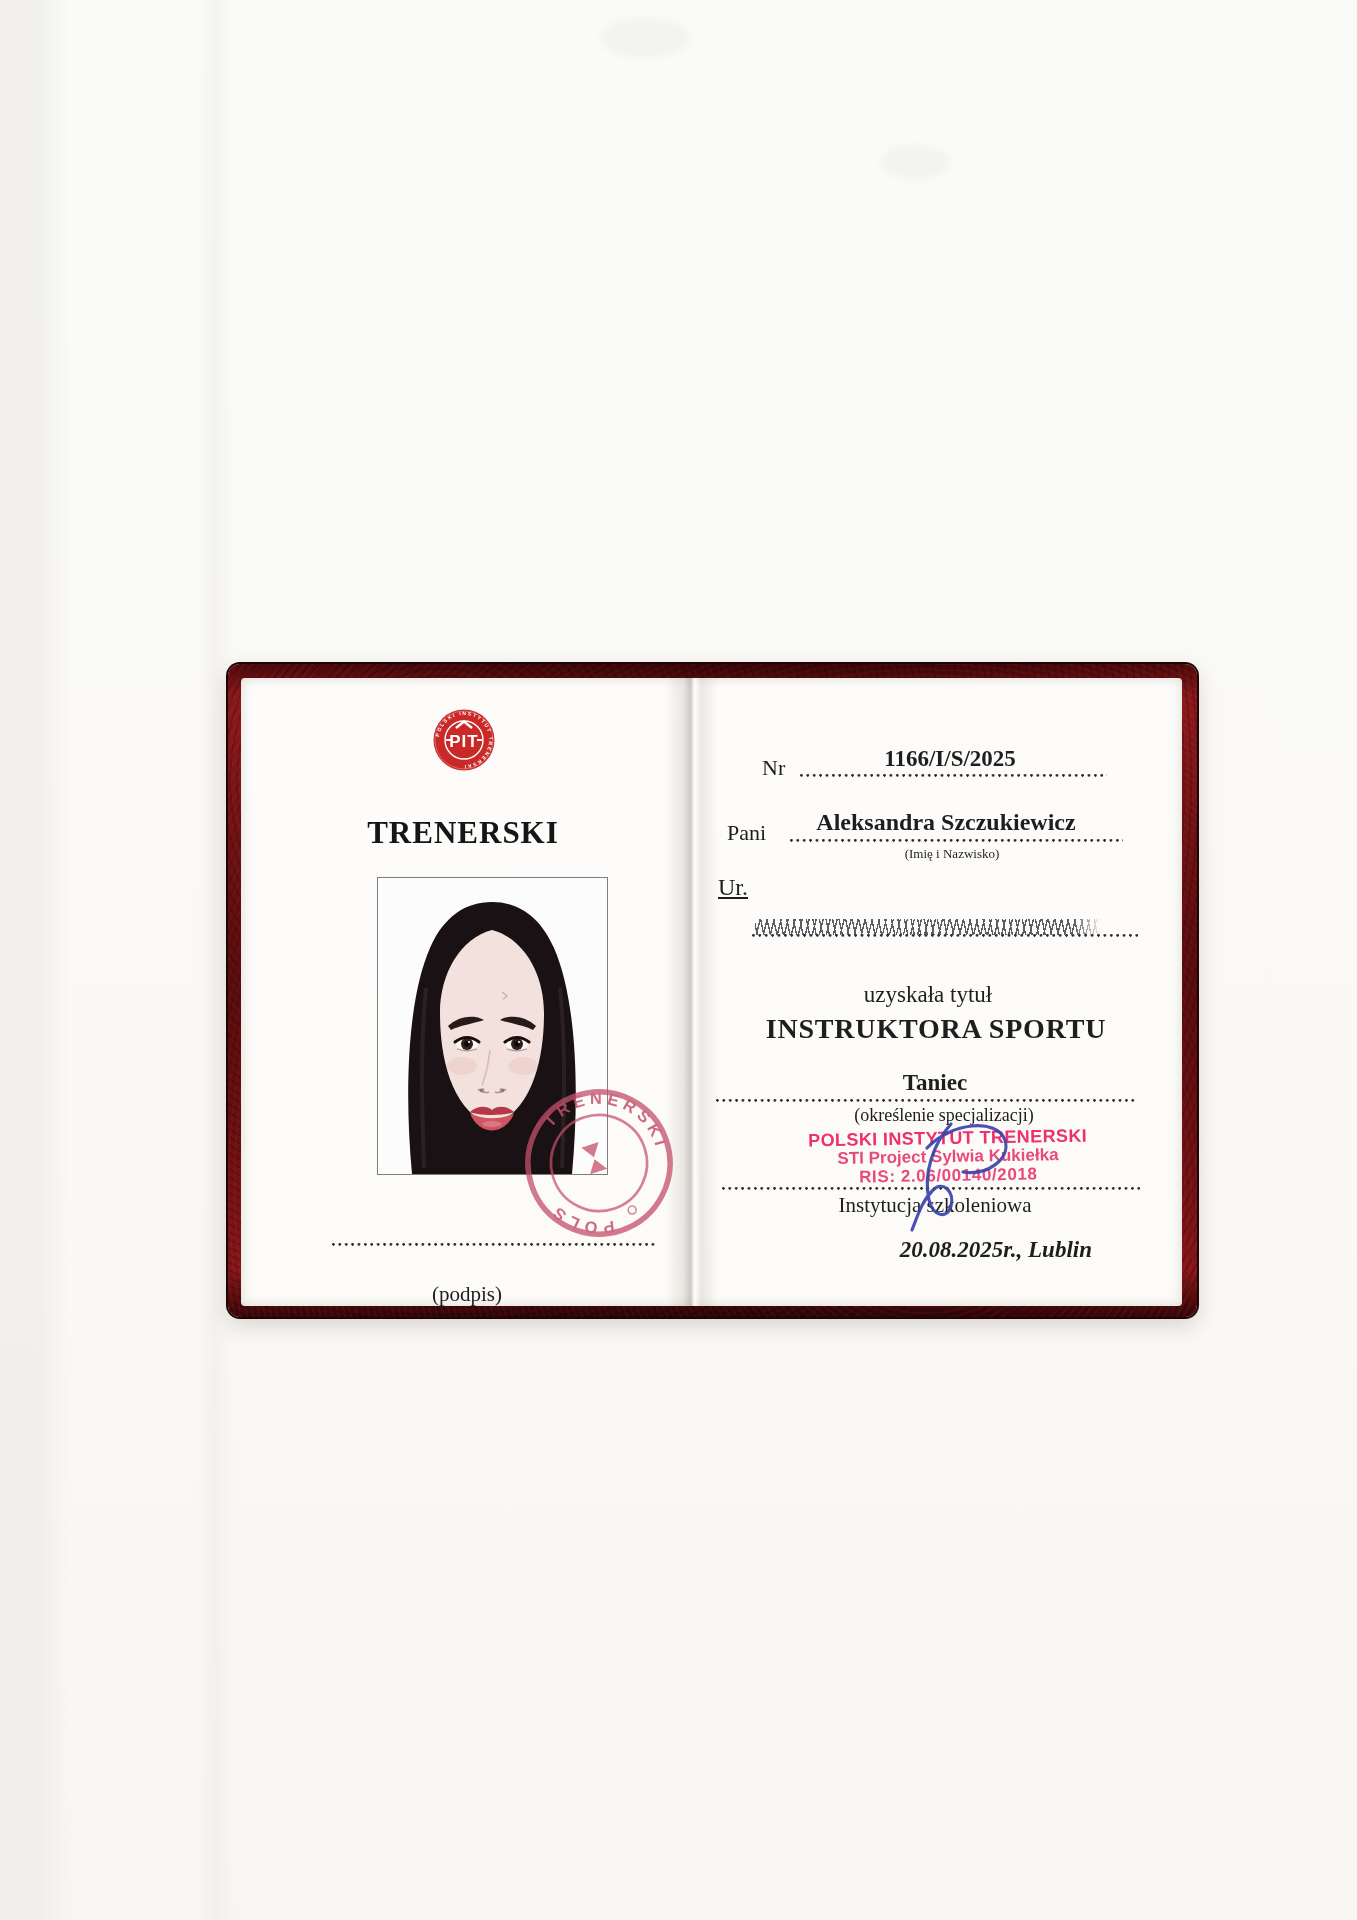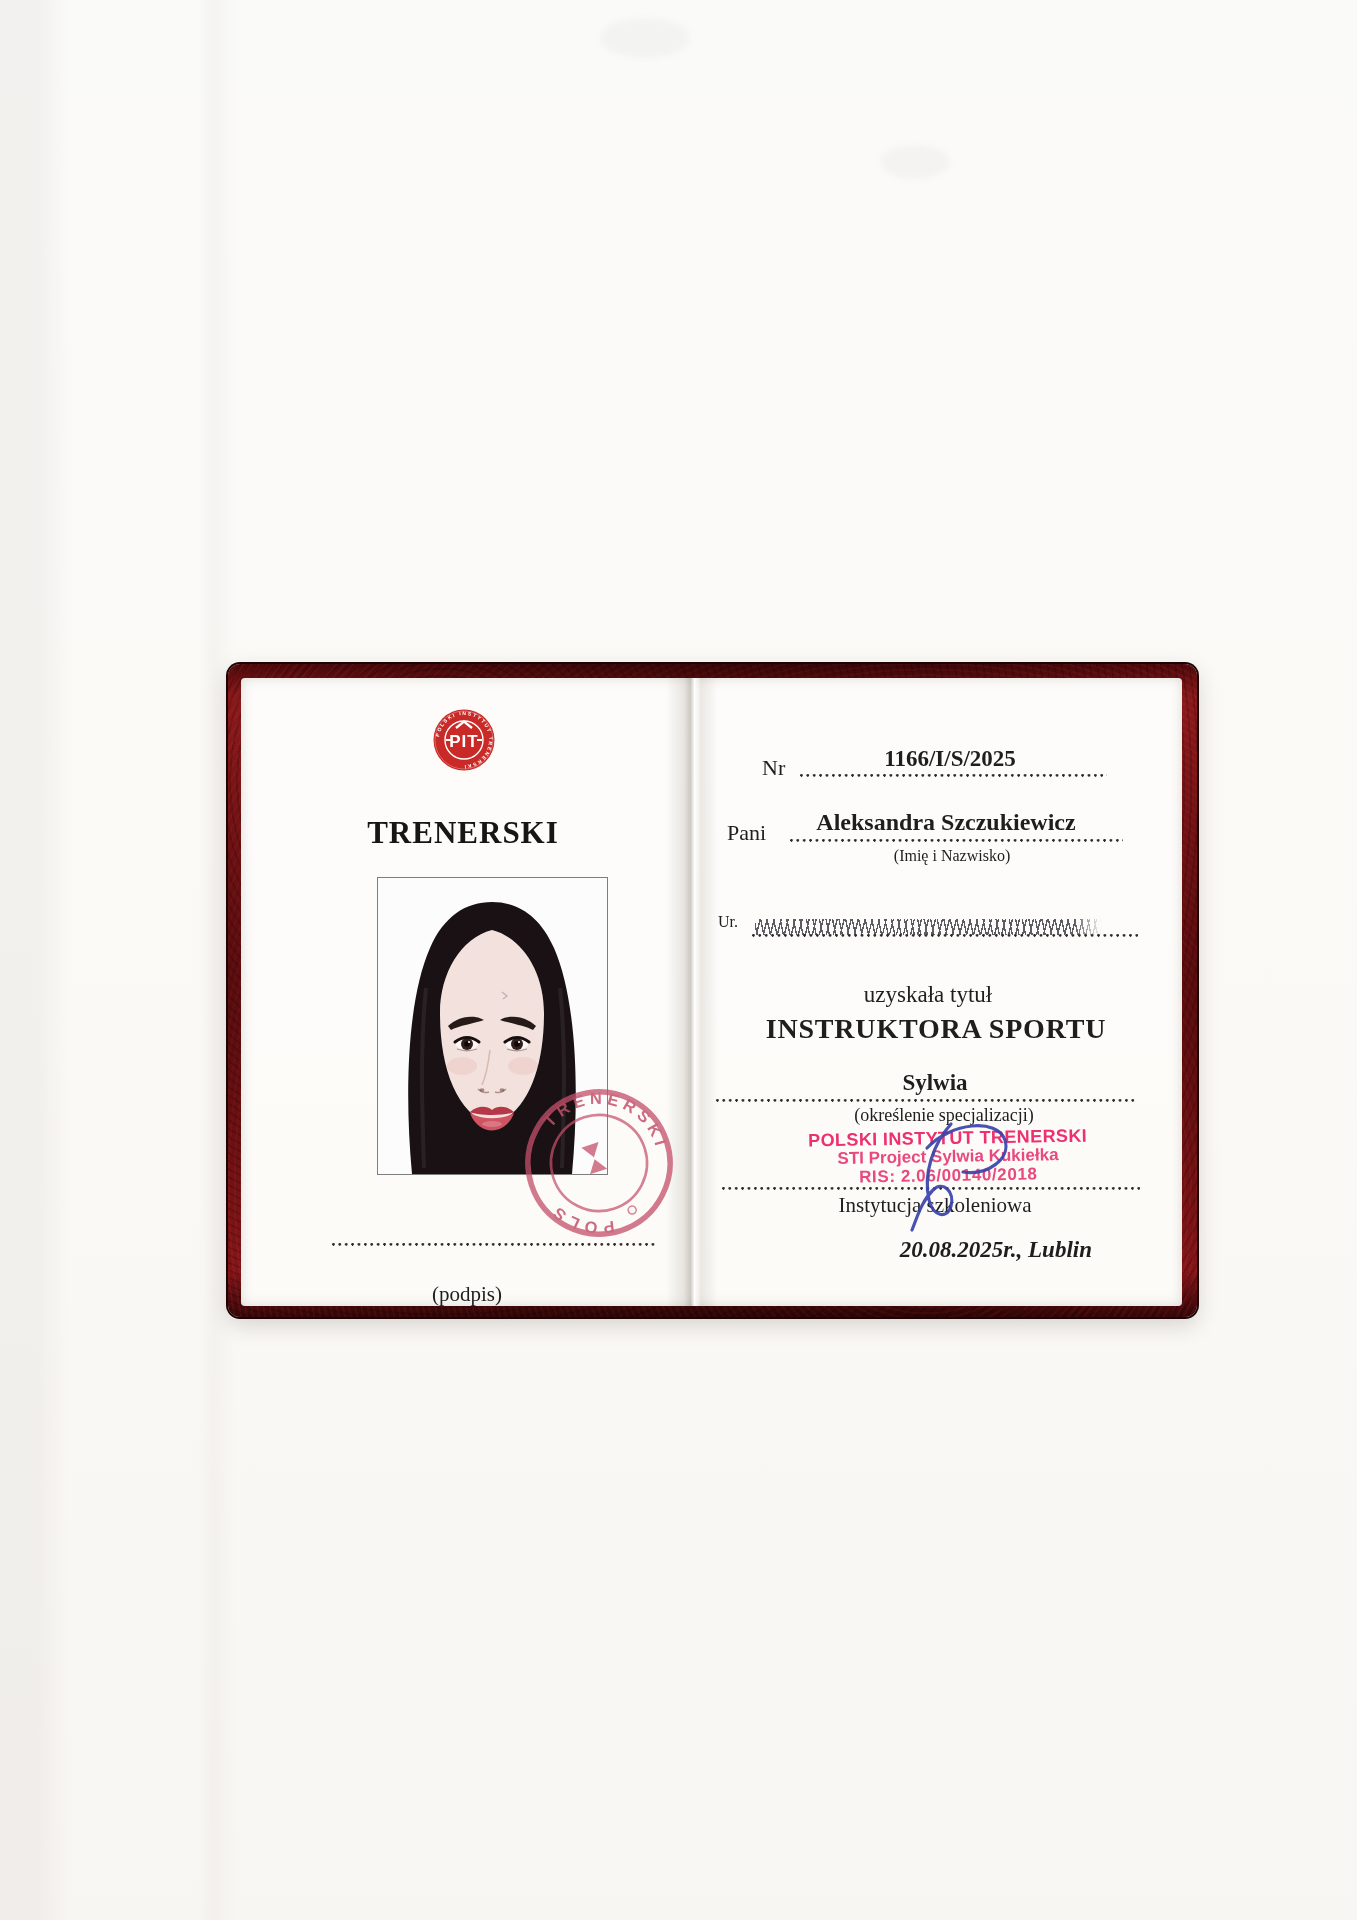--- a/index.html
+++ b/index.html
@@ -161,31 +161,31 @@
   <div class="t ctr" style="left:332px;top:1251px;width:270px;font-size:21px;margin-top:32px;">(podpis)</div>
 
 
   <div class="t" style="left:762px;top:756px;font-size:22px;">Nr</div>
   <div class="t ctr b" style="left:800px;top:747px;width:300px;font-size:23px;">1166/I/S/2025</div>
   <div class="dots" style="left:800px;top:774px;width:307px;"></div>
 
   <div class="t" style="left:727px;top:821px;font-size:22px;">Pani</div>
   <div class="t ctr b" style="left:796px;top:810px;width:300px;font-size:24px;">Aleksandra Szczukiewicz</div>
   <div class="dots" style="left:790px;top:839px;width:333px;"></div>
-  <div class="t ctr" style="left:802px;top:847px;width:300px;font-size:16px;">(Imię i Nazwisko)</div>
-
-  <div class="t" style="left:718px;top:913px;font-size:16px;">Ur.</div>
+  <div class="t ctr" style="left:802px;top:847px;width:300px;font-size:13px;">(Imię i Nazwisko)</div>
+
+  <div class="t" style="left:718px;top:875px;font-size:24px;text-decoration:underline;">Ur.</div>
   <div class="dots" style="left:752px;top:934px;width:386px;"></div>
   <div class="scribble"></div>
 
   <div class="t ctr" style="left:778px;top:953px;width:300px;font-size:23px;margin-top:30px;">uzyskała tytuł</div>
 
   <div class="t ctr b" style="left:706px;top:1014px;width:460px;font-size:28px;letter-spacing:.8px;">INSTRUKTORA SPORTU</div>
 
-  <div class="t ctr b" style="left:785px;top:1071px;width:300px;font-size:23px;">Sylwia</div>
+  <div class="t ctr b" style="left:785px;top:1071px;width:300px;font-size:23px;">Taniec</div>
   <div class="dots" style="left:716px;top:1099px;width:420px;"></div>
   <div class="t ctr" style="left:794px;top:1106px;width:300px;font-size:18px;">(określenie specjalizacji)</div>
 
   <div class="t ctr pinkstamp" style="left:748px;top:1129px;width:400px;">
     <div class="l1">POLSKI INSTYTUT TRENERSKI</div>
     <div class="l2">STI Project Sylwia Kukiełka</div>
     <div class="l3">RIS: 2.06/00140/2018</div>
   </div>
 
   <div class="dots" style="left:722px;top:1187px;width:418px;"></div>

